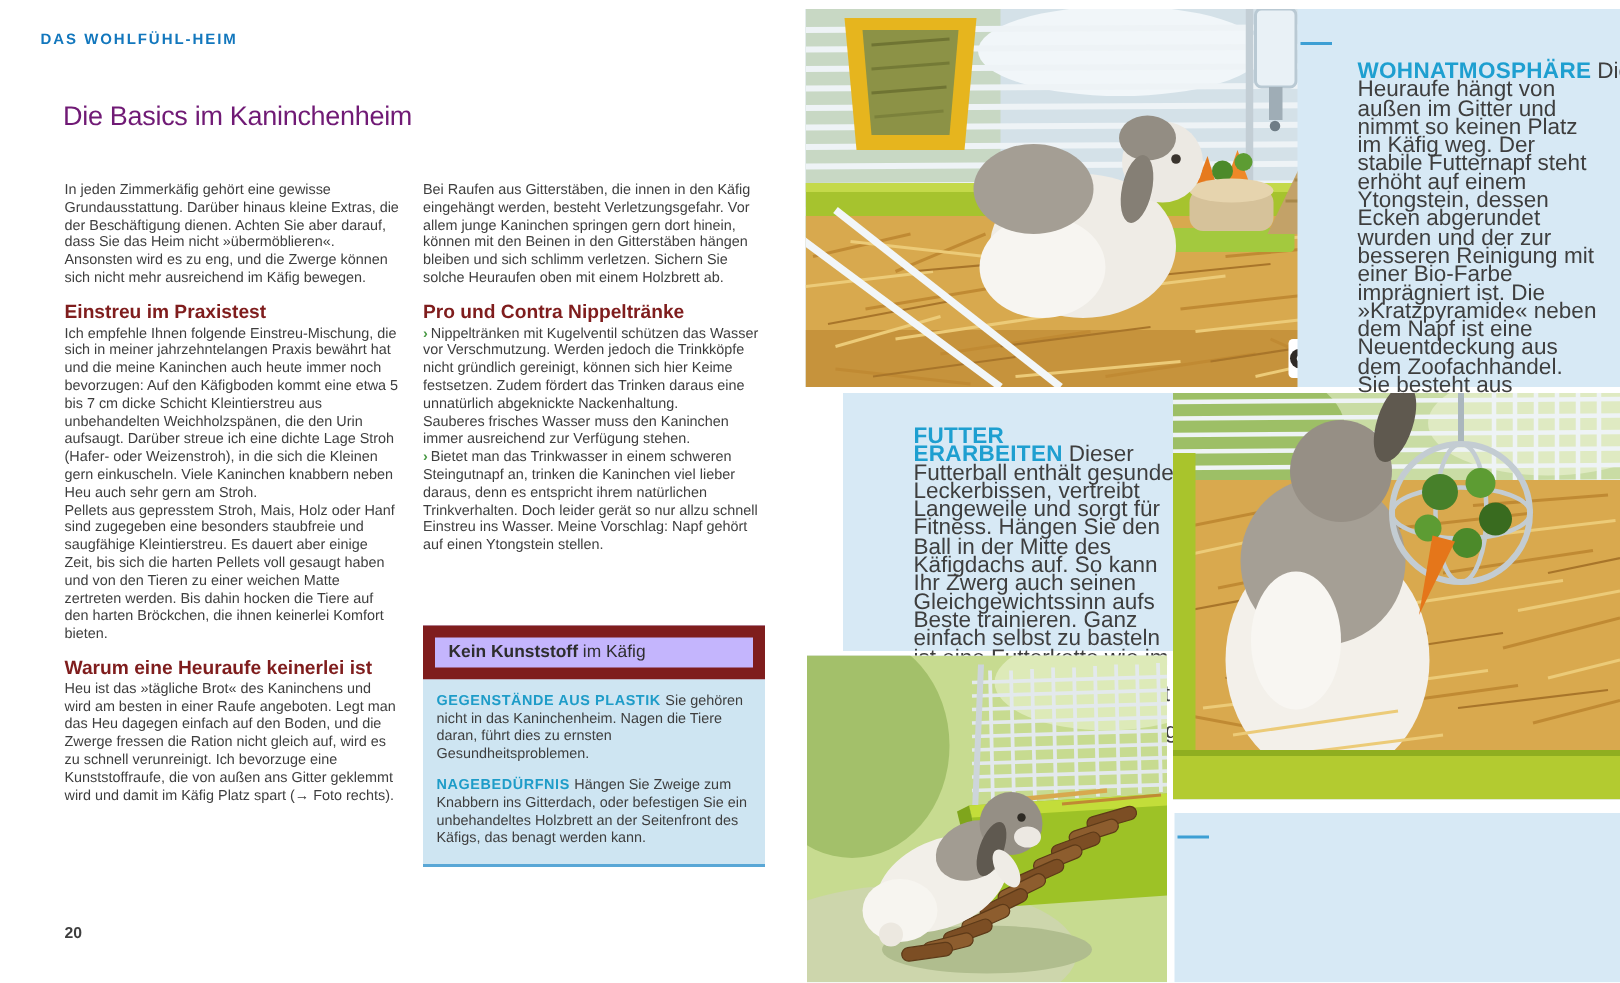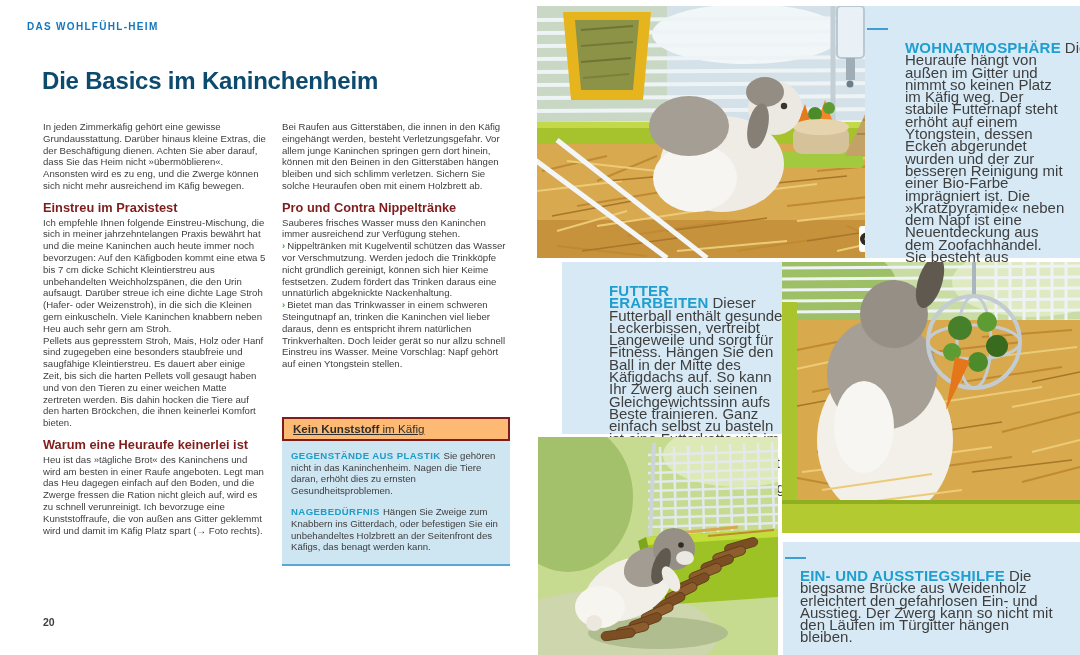--- a/index.html
+++ b/index.html
@@ -2,34 +2,34 @@
 <html><head>
 <meta charset="utf-8">
 <style>
   html,body { margin:0; padding:0; background:#ffffff; }
   .page { position:relative; width:1080px; height:655px; background:#ffffff;
           font-family:"Liberation Sans", sans-serif; overflow:hidden; }
 
   
   .kicker { position:absolute; left:27px; top:21px; font-size:10px; font-weight:bold;
             letter-spacing:1.3px; color:#1277bd; }
-  .title  { position:absolute; left:42px; top:67px; font-size:24px; font-weight:bold;
-            color:#0c4a6e; letter-spacing:-0.2px; }
+  .title  { position:absolute; left:42px; top:67px; font-size:18px; font-weight:normal;
+            color:#701a75; letter-spacing:-0.2px; }
   .col { position:absolute; top:121px; font-size:9.6px; line-height:11.8px; color:#3e3e3e; }
   .col1 { left:43px;  width:223px; }
   .col2 { left:282px; width:231px; }
   .col p { margin:0; }
   .sec { font-size:12.8px; font-weight:bold; color:#7f1d1d; margin:10px 0 3px 0; }
   .marker { color:#4a9a46; font-weight:bold; margin-right:2px; }
   .pagenum { position:absolute; left:43px; top:616px; font-size:10.5px; font-weight:bold; color:#3e3e3e; }
 
   
   .infobox { margin-top:47px; width:228px; box-sizing:border-box; }
-  .infobox-title { box-sizing:border-box; border:2px solid #7f1d1d; background:#fdba74;
-                   padding:4px 9px; font-size:11.6px; color:#2e2e2e;text-decoration:underline; }
+  .infobox-title { box-sizing:border-box; border:8px solid #7f1d1d; background:#c4b5fd;
+                   padding:4px 9px; font-size:11.6px; color:#2e2e2e; }
   .infobox-title .b { font-weight:bold; }
   .infobox-body { background:#cee5f2; border-bottom:2px solid #59a7d6;
                   padding:9px 10px 11px 9px; font-size:9.6px; line-height:11.8px; color:#3e3e3e; }
   .infobox-item { margin:0; }
   .infobox-item + .infobox-item { margin-top:9px; }
   .box-label { color:#1e9cc8; font-weight:bold; letter-spacing:0.4px; margin-right:3px; }
 
   
   .photo { position:absolute; overflow:hidden; background:#d9e4ea; }
   .photo svg { display:block; }
@@ -61,30 +61,30 @@
     <div class="sec">Einstreu im Praxistest</div>
     <p>Ich empfehle Ihnen folgende Einstreu-Mischung, die sich in meiner jahrzehntelangen Praxis bewährt hat und die meine Kaninchen auch heute immer noch bevorzugen: Auf den Käfigboden kommt eine etwa 5 bis 7 cm dicke Schicht Kleintierstreu aus unbehandelten Weichholzspänen, die den Urin aufsaugt. Darüber streue ich eine dichte Lage Stroh (Hafer- oder Weizenstroh), in die sich die Kleinen gern einkuscheln. Viele Kaninchen knabbern neben Heu auch sehr gern am Stroh.</p>
     <p>Pellets aus gepresstem Stroh, Mais, Holz oder Hanf sind zugegeben eine besonders staubfreie und saugfähige Kleintierstreu. Es dauert aber einige Zeit, bis sich die harten Pellets voll gesaugt haben und von den Tieren zu einer weichen Matte zertreten werden. Bis dahin hocken die Tiere auf den harten Bröckchen, die ihnen keinerlei Komfort bieten.</p>
     <div class="sec">Warum eine Heuraufe keinerlei ist</div>
     <p>Heu ist das »tägliche Brot« des Kaninchens und wird am besten in einer Raufe angeboten. Legt man das Heu dagegen einfach auf den Boden, und die Zwerge fressen die Ration nicht gleich auf, wird es zu schnell verunreinigt. Ich bevorzuge eine Kunststoffraufe, die von außen ans Gitter geklemmt wird und damit im Käfig Platz spart (→ Foto rechts).</p>
   </div>
 
   <div class="col col2">
     <p>Bei Raufen aus Gitterstäben, die innen in den Käfig eingehängt werden, besteht Verletzungsgefahr. Vor allem junge Kaninchen springen gern dort hinein, können mit den Beinen in den Gitterstäben hängen bleiben und sich schlimm verletzen. Sichern Sie solche Heuraufen oben mit einem Holzbrett ab.</p>
     <div class="sec">Pro und Contra Nippeltränke</div>
+    <p><span class="marker">›</span><span>Nippeltränken mit Kugelventil schützen das Wasser vor Verschmutzung. Werden jedoch die Trinkköpfe nicht gründlich gereinigt, können sich hier Keime festsetzen. Zudem fördert das Trinken daraus eine unnatürlich abgeknickte Nackenhaltung.</span></p>
     <p>Sauberes frisches Wasser muss den Kaninchen immer ausreichend zur Verfügung stehen.</p>
-    <p><span class="marker">›</span><span>Nippeltränken mit Kugelventil schützen das Wasser vor Verschmutzung. Werden jedoch die Trinkköpfe nicht gründlich gereinigt, können sich hier Keime festsetzen. Zudem fördert das Trinken daraus eine unnatürlich abgeknickte Nackenhaltung.</span></p>
     <p><span class="marker">›</span><span>Bietet man das Trinkwasser in einem schweren Steingutnapf an, trinken die Kaninchen viel lieber daraus, denn es entspricht ihrem natürlichen Trinkverhalten. Doch leider gerät so nur allzu schnell Einstreu ins Wasser. Meine Vorschlag: Napf gehört auf einen Ytongstein stellen.</span></p>
 
     <div class="infobox">
       <div class="infobox-title">
         <span class="b">Kein Kunststoff</span><span> im Käfig</span>
       </div>
       <div class="infobox-body">
-        <p class="infobox-item"><span class="box-label">GEGENSTÄNDE AUS PLASTIK</span><span>Sie gehören nicht in das Kaninchenheim. Nagen die Tiere daran, erhöht dies zu ernsten Gesundheitsproblemen.</span></p>
+        <p class="infobox-item"><span class="box-label">GEGENSTÄNDE AUS PLASTIK</span><span>Sie gehören nicht in das Kaninchenheim. Nagen die Tiere daran, führt dies zu ernsten Gesundheitsproblemen.</span></p>
         <p class="infobox-item"><span class="box-label">NAGEBEDÜRFNIS</span><span>Hängen Sie Zweige zum Knabbern ins Gitterdach, oder befestigen Sie ein unbehandeltes Holzbrett an der Seitenfront des Käfigs, das benagt werden kann.</span></p>
       </div>
     </div>
   </div>
 
   <div class="pagenum">20</div>
 
   <div class="photo photo1">
     <svg width="358" height="252" viewBox="0 0 358 252" xmlns="http://www.w3.org/2000/svg">
       <rect width="358" height="252" fill="#d4e1e8"></rect>
@@ -335,16 +335,15 @@
         <ellipse cx="123" cy="129" rx="8" ry="19" fill="#5f5950" transform="rotate(20 123 129)"></ellipse>
         <ellipse cx="147" cy="121" rx="9" ry="7" fill="#ece8e2"></ellipse>
         <circle cx="143" cy="108" r="2.8" fill="#2e2a24"></circle>
         <ellipse cx="133" cy="142" rx="7" ry="14" fill="#efece6" transform="rotate(-30 133 142)"></ellipse>
       </g>
     </svg>
   </div>
 
   <div class="cap cap3">
     <div class="cap-dash"></div>
-    <p><span class="cap-label">EIN- UND AUSSTIEGSHILFE</span><span>Die biegsame Brücke aus Weidenholz erleichtert den gefahrlosen Ein- und Ausstieg. Der Zwerg kann so nicht mit den Läufen im Türgitter hängen bleiben.</span></p>
   </div>
 
 </div>
 
 </body></html>

